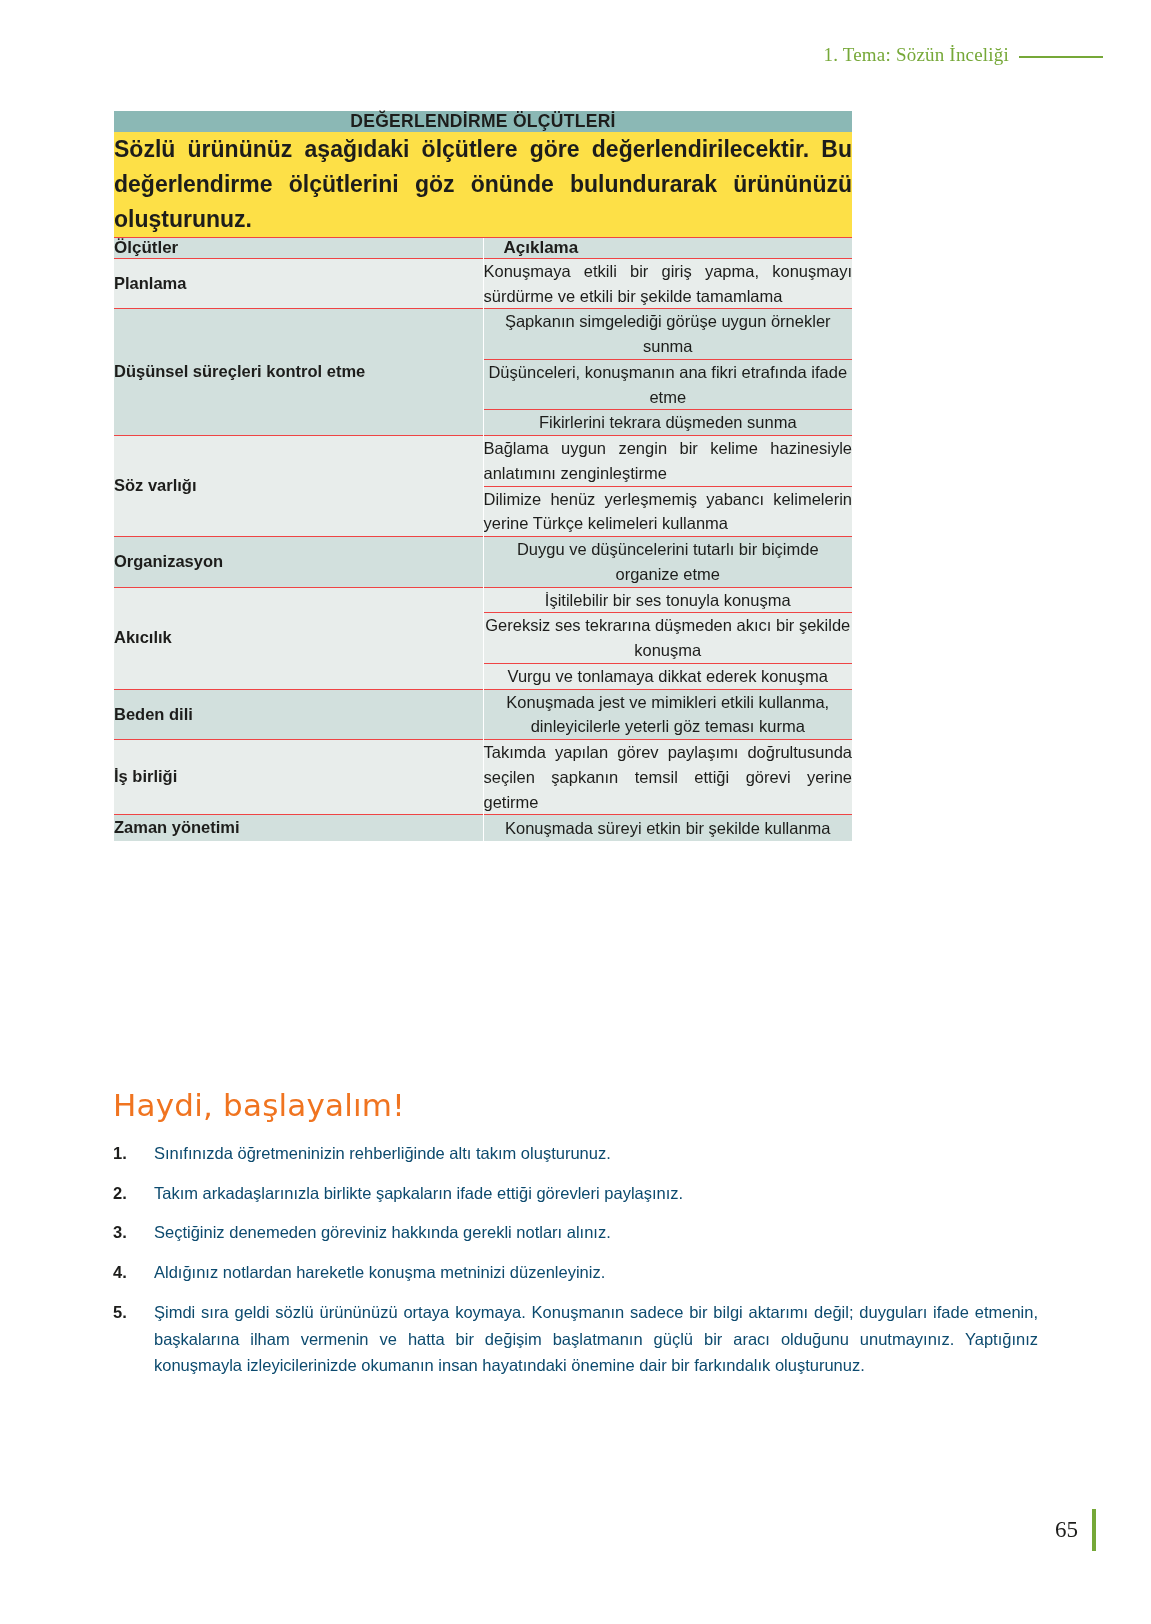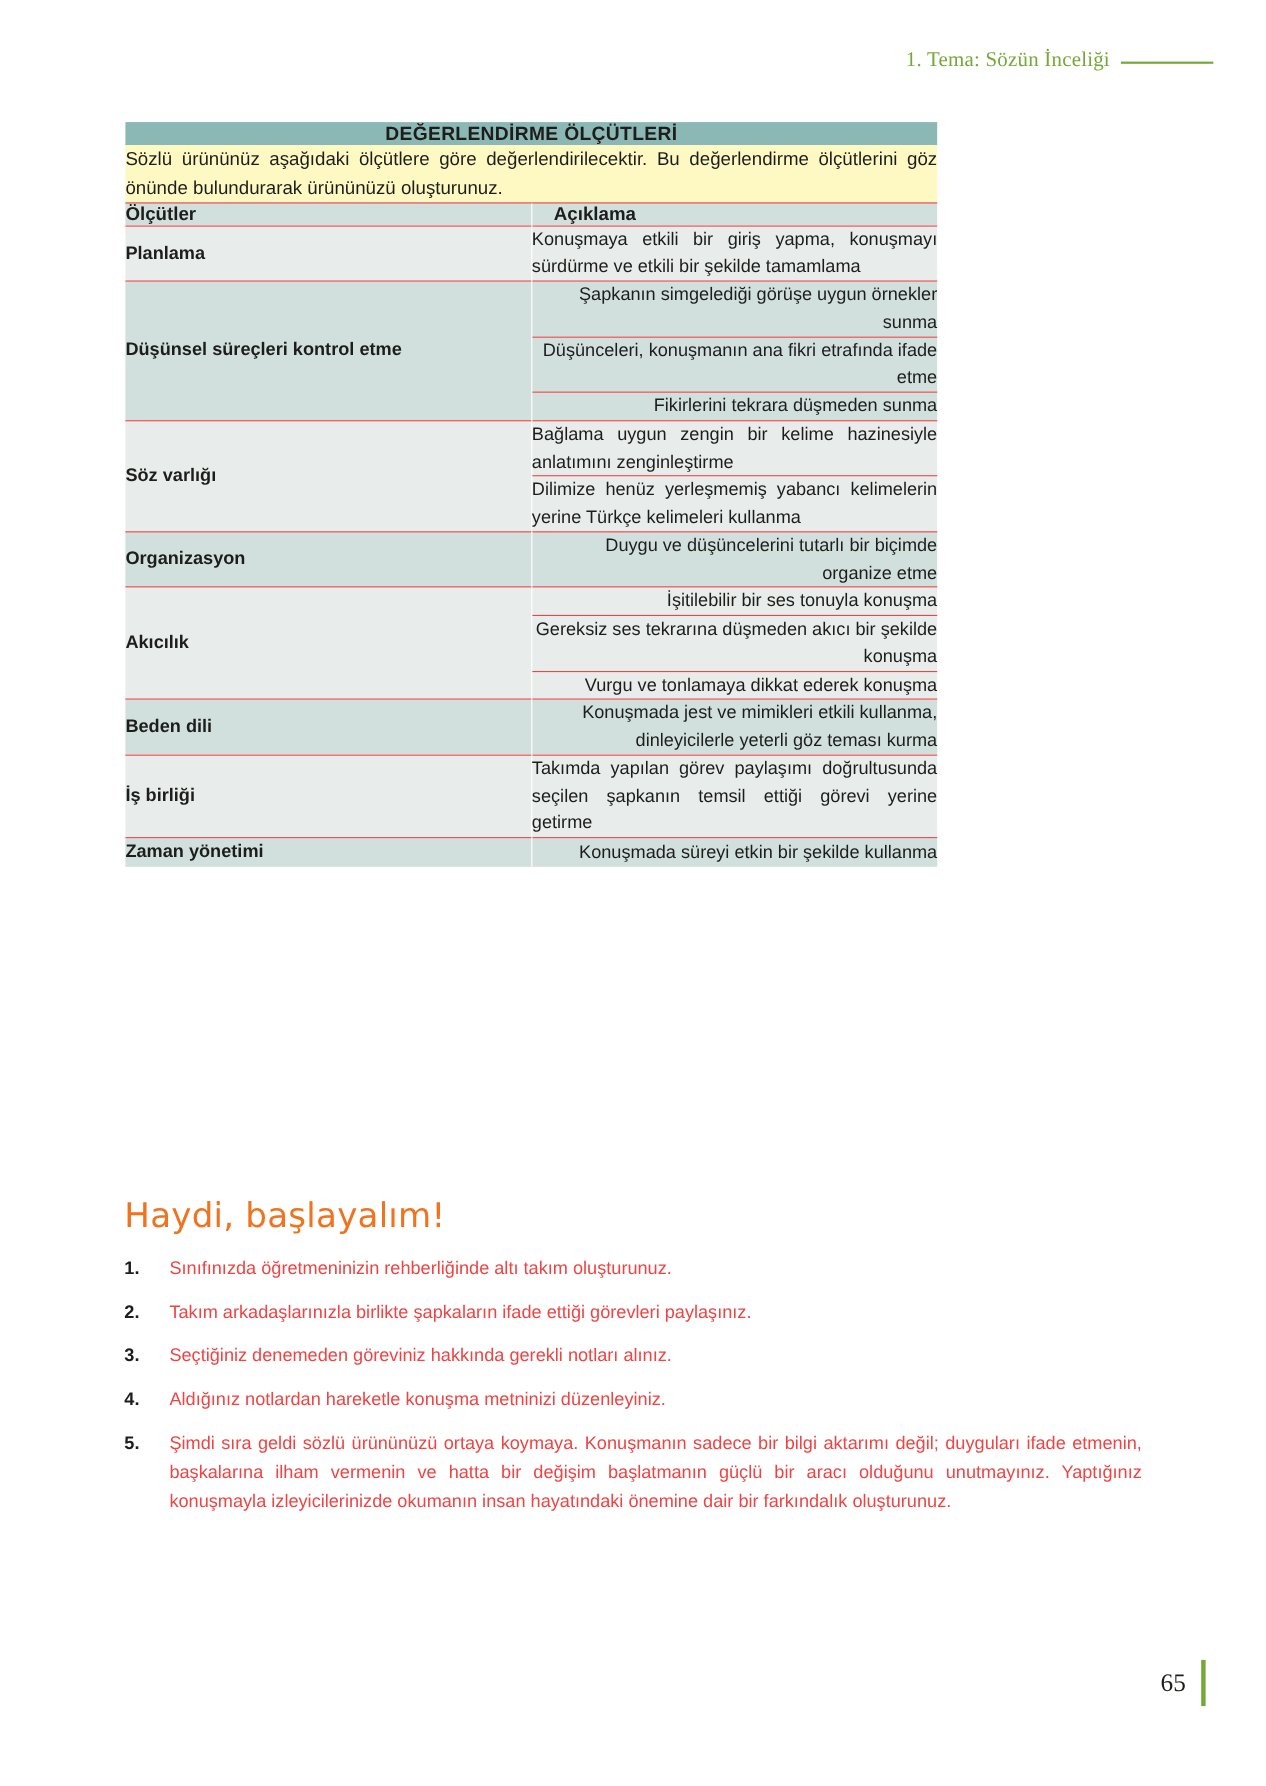--- a/index.html
+++ b/index.html
@@ -59,26 +59,27 @@
     background: #8bb8b5;
     text-align: center;
     font-size: 17.5px;
     font-weight: bold;
     letter-spacing: 0.3px;
     color: #1d1d1b;
     padding: 15px 6px 15px 6px;
   }
 
   .intro-cell {
-    background: #fef9c3;
+    background: #fde047;
     padding: 20px 22px 22px 18px;
-    font-size: 17px;
+    font-size: 23px;
     line-height: 1.52;
     text-align: justify;
     color: #1d1d1b;
+    font-weight: bold;
   }
 
   .col-head {
     background: #d2e0dd;
     font-size: 17px;
     font-weight: bold;
     padding: 17px 12px 17px 18px;
     color: #1d1d1b;
   }
   .col-head.second {
@@ -92,21 +93,21 @@
     line-height: 1.55;
     color: #1d1d1b;
   }
   .crit-desc {
     font-size: 16.5px;
     line-height: 1.5;
     padding: 13px 22px 13px 20px;
     text-align: justify;
     color: #1d1d1b;
   }
-  .crit-desc.nojust { text-align: right; }
+  .crit-desc.nojust { text-align: center; }
 
   .bg-light { background: #e8edeb; }
   .bg-dark  { background: #d2e0dd; }
 
   .vsep { border-left: 1px solid #ffffff; }
   .hsep { border-top: 1px solid #ef4444; }
 
   
   .section-heading {
     position: absolute;
@@ -135,21 +136,21 @@
     font-size: 16.5px;
     font-weight: bold;
     line-height: 1.62;
     color: #1d1d1b;
   }
   .step-text {
     flex: 1 1 auto;
     font-size: 16.5px;
     line-height: 1.62;
     text-align: justify;
-    color: #ef4444;
+    color: #0c4a6e;
   }
   .step-text.nojust { text-align: left; }
 
   
   .folio {
     position: absolute;
     right: 55px;
     bottom: 73px;
     display: flex;
     align-items: center;

